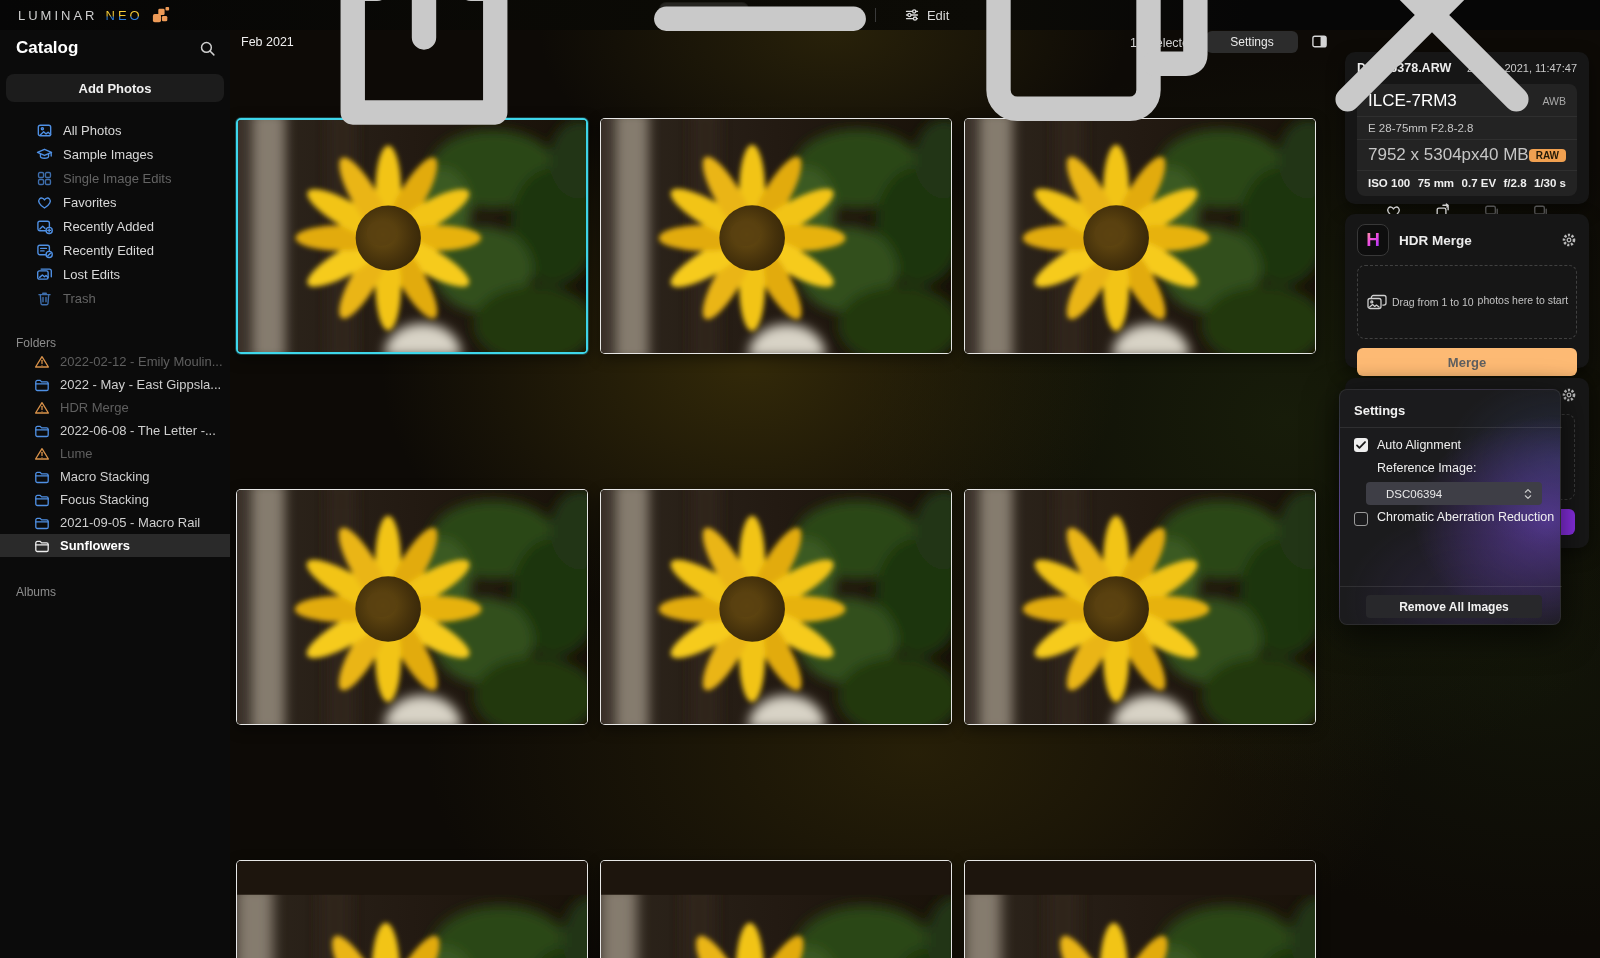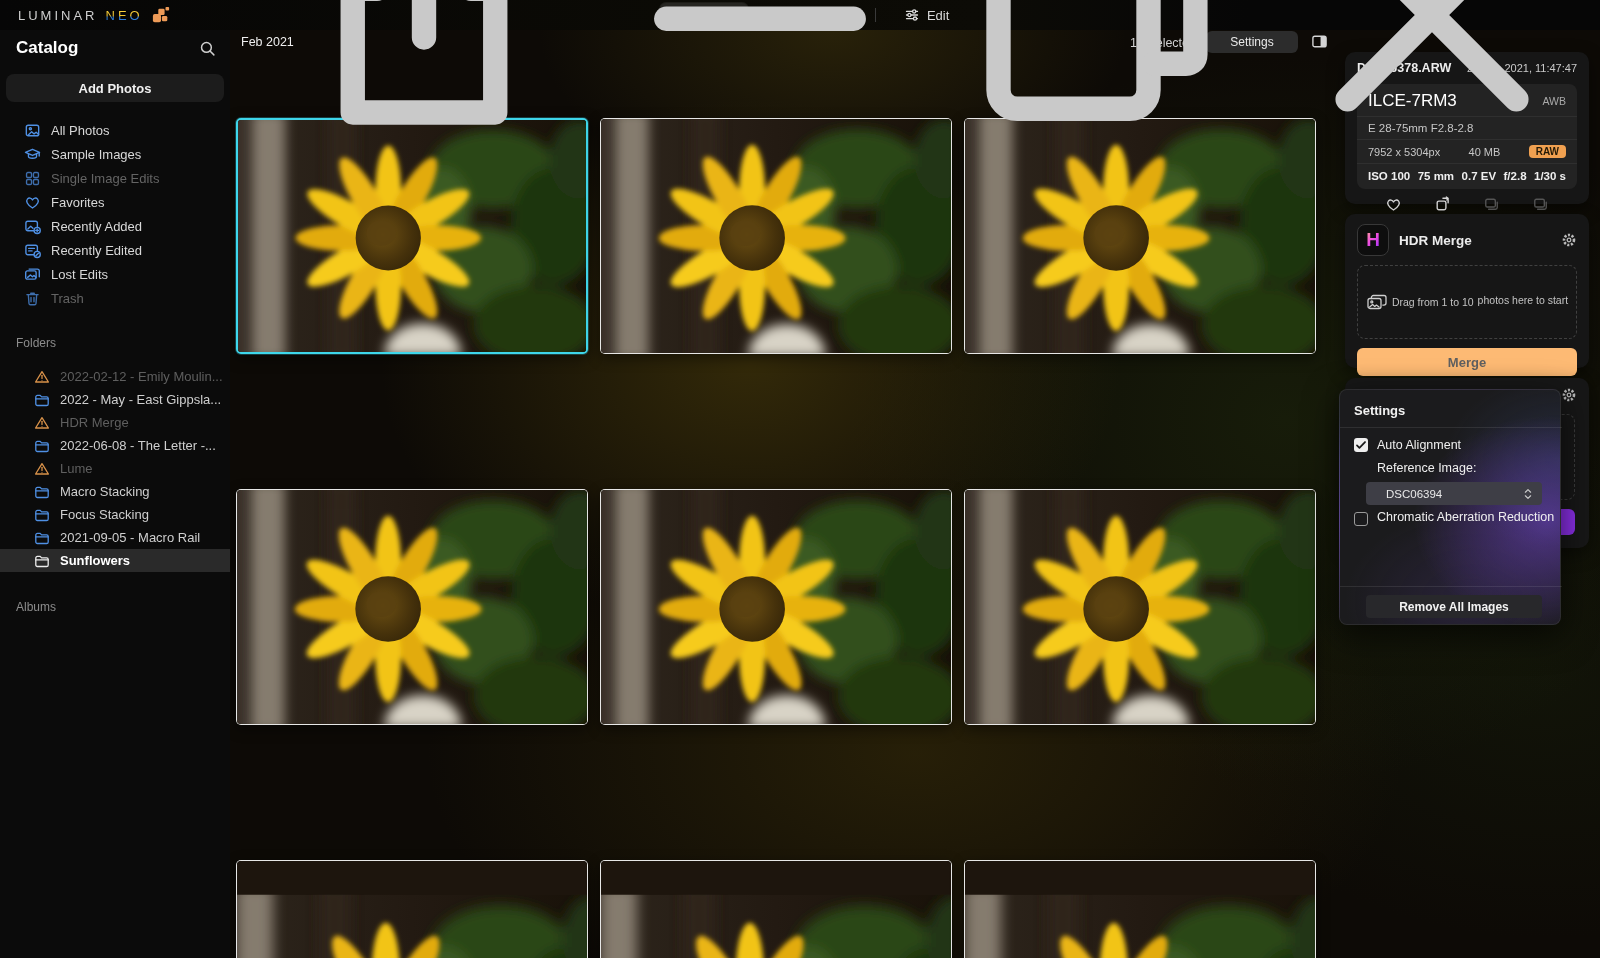--- a/index.html
+++ b/index.html
@@ -24,26 +24,26 @@
   #win-controls .wc{padding:2px 6px}
 
   
   #sidebar{position:absolute;left:0;top:30px;bottom:0;width:230px;background:#0b0b0b;z-index:30}
   #sidebar-head{display:flex;align-items:center;justify-content:space-between;padding:8px 14px 0 16px}
   #sidebar-title{font-size:17px;font-weight:700;color:#fff}
   #sidebar-head .icon{width:17px;height:17px;color:#cfcfcf}
   #add-photos{margin:16px 6px 10px 6px;height:28px;background:#1c1c1c;border-radius:8px;display:flex;align-items:center;justify-content:center;
     color:#f0f0f0;font-size:13px;font-weight:600}
   #sidebar-items{list-style:none;margin-top:16px}
-  .side-item{height:24px;display:flex;align-items:center;gap:10px;padding-left:24px;font-size:13px;color:#d8d8d8}
+  .side-item{height:24px;display:flex;align-items:center;gap:10px;padding-left:36px;font-size:13px;color:#d8d8d8}
   .side-item .icon{width:17px;height:17px;color:#4f90e4;flex:none}
   .side-item.dimmed{color:#646464}
   .side-item.dimmed .icon{opacity:.75}
   .side-section{margin-top:26px;padding-left:16px;font-size:12px;color:#8d8d8d}
-  #folder-items{list-style:none;margin-top:15px}
+  #folder-items{list-style:none;}
   .folder-item{height:23px;display:flex;align-items:center;gap:10px;padding-left:34px;font-size:13px;color:#cfcfcf}
   .folder-item .icon{width:16px;height:16px;color:#4f90e4;flex:none}
   .folder-item.warn .icon{color:#d9924a}
   .folder-item.dimmed{color:#5f5f5f}
   .folder-item.selected{background:#2a2a2a;color:#fff;font-weight:600}
   .folder-item.selected .icon{color:#ececec}
   #albums-label{margin-top:28px}
 
   
   #main{position:absolute;left:230px;top:30px;right:0;bottom:0;overflow:hidden;
@@ -72,21 +72,21 @@
   #info-card{top:22px;height:152px;padding:9px 12px}
   #file-row{display:flex;align-items:baseline;justify-content:space-between}
   #file-name{font-size:12.5px;font-weight:700;color:#ececec}
   #file-date{font-size:11px;color:#cacaca}
   #meta-card{background:#232323;border-radius:8px;margin-top:9px}
   .meta-row{display:flex;align-items:center;justify-content:space-between;padding:5px 11px;border-top:1px solid rgba(255,255,255,.055)}
   .meta-row:first-child{border-top:none;padding-top:7px}
   #camera{font-size:17px;font-weight:400;color:#fff}
   #wb{font-size:10.5px;color:#a9a9a9}
   #lens{font-size:11.5px;color:#c6c6c6}
-  #dims,#fsize{font-size:11px;color:#c6c6c6}
+  #dims,#fsize{font-size:17px;color:#c6c6c6}
   #raw-badge{background:#f0a050;color:#241a07;font-size="10px";font-size:10px;font-weight:700;padding:1px 7px;border-radius:4px}
   #exif-row{display:flex;justify-content:space-between;padding:6px 11px 7px;border-top:1px solid rgba(255,255,255,.055)}
   #exif-row span{font-size:11.5px;font-weight:700;color:#efefef}
   #info-icons{display:flex;justify-content:space-between;padding:7px 28px 0}
   #info-icons .icon{width:17px;height:17px;color:#d6d6d6}
   #info-icons .icon.dim{color:#555}
 
   #hdr-card{top:184px;height:154px;padding:10px 12px}
   #hdr-head{display:flex;align-items:center;gap:10px}
   #hdr-tile{width:32px;height:32px;background:#0e0e0e;border:1px solid #383838;border-radius:8px;display:flex;align-items:center;justify-content:center}

